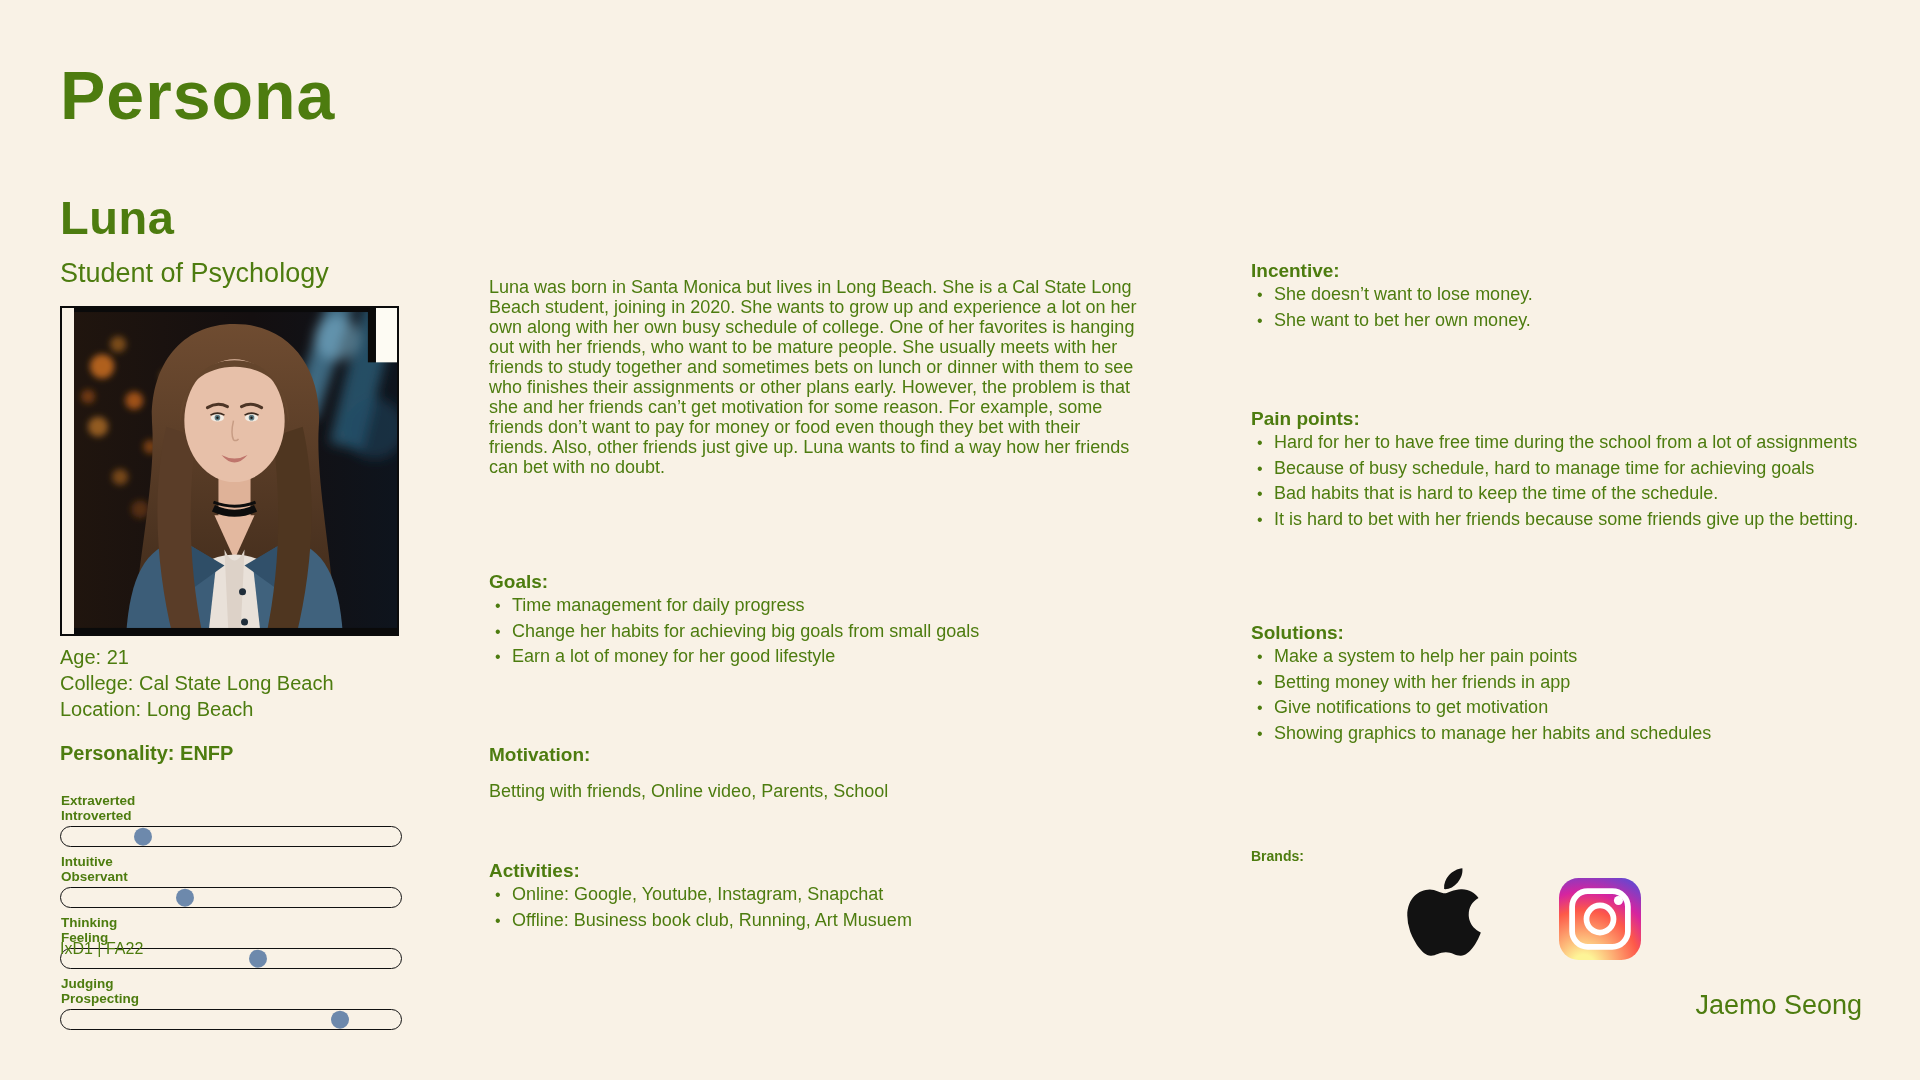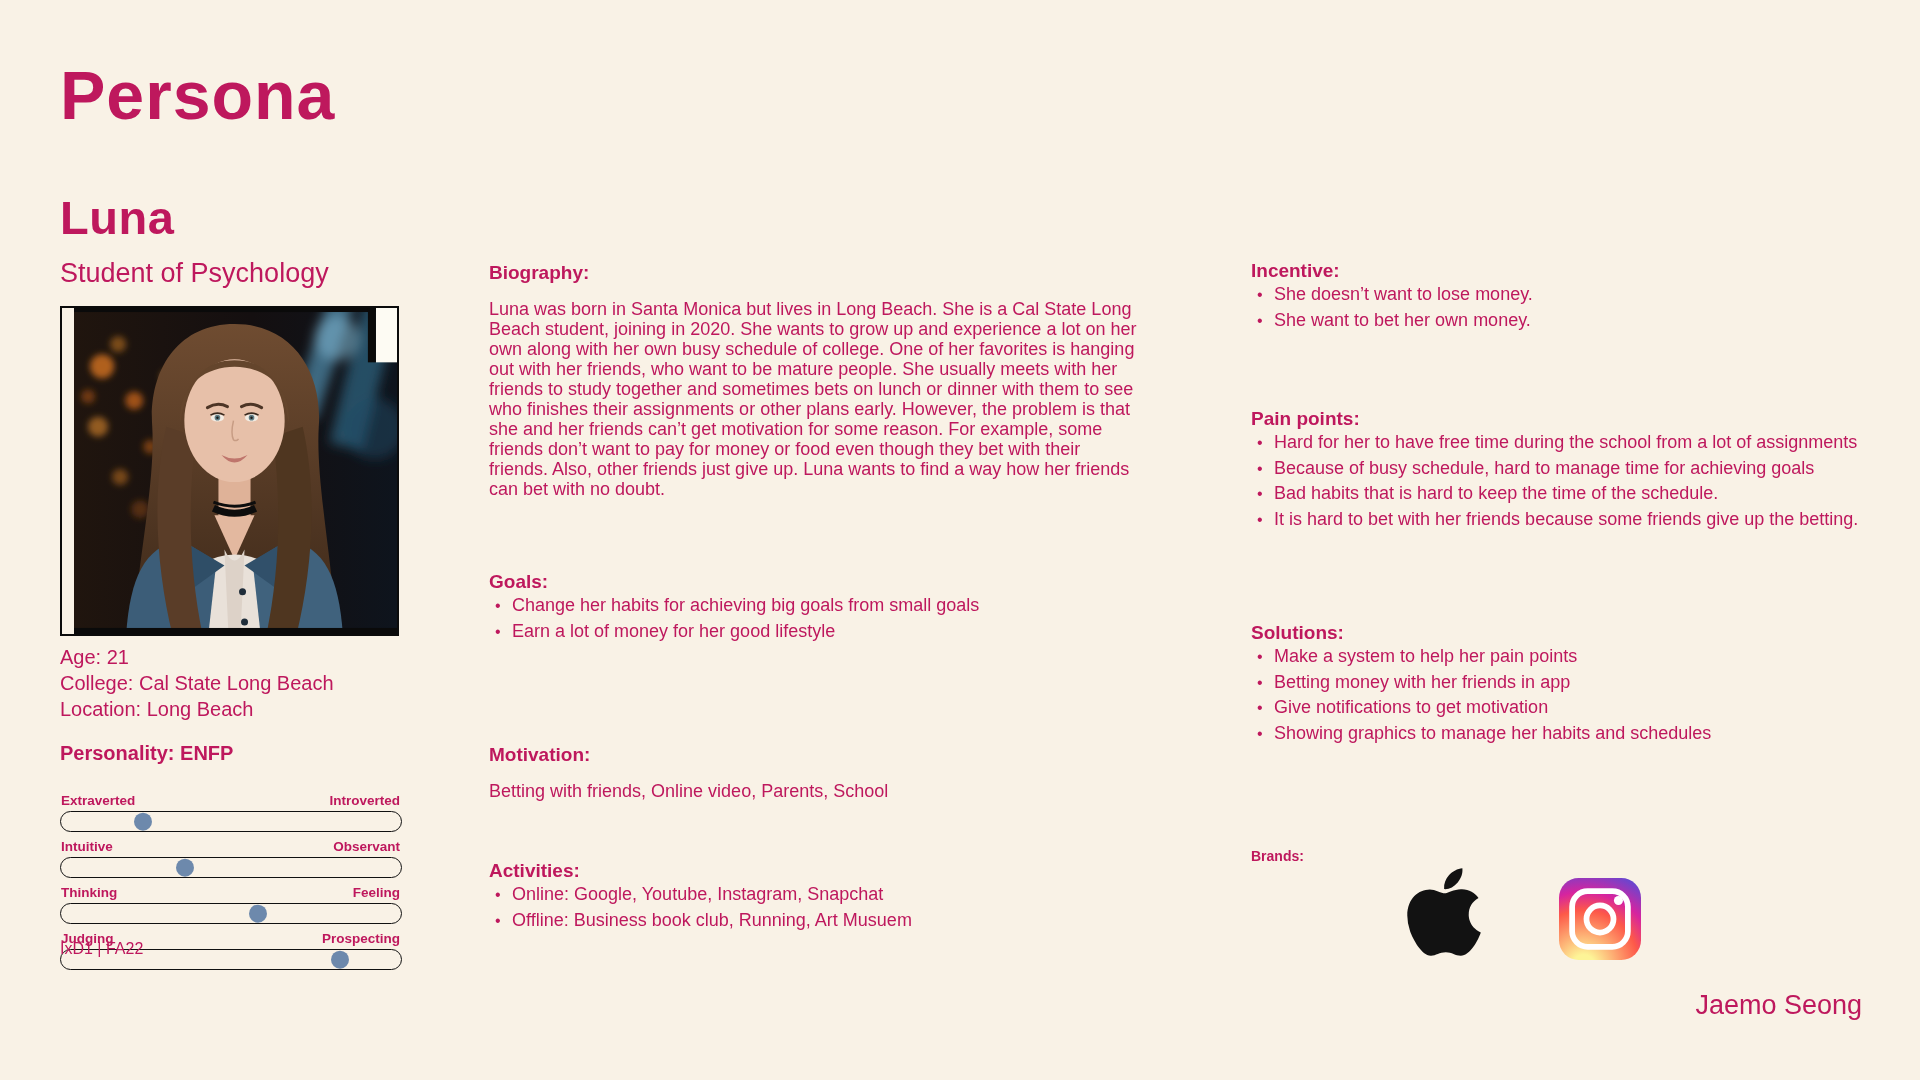--- a/index.html
+++ b/index.html
@@ -1,37 +1,37 @@
 <!DOCTYPE html>
 <html><head>
 <meta charset="utf-8">
 <style>
   * { margin:0; padding:0; box-sizing:border-box; }
   body { background:#e8e2d6; font-family:"Liberation Sans","DejaVu Sans",sans-serif; }
   .page {
     position:relative; width:1920px; height:1080px;
-    background:#f9f2e6; color:#be185d; overflow:hidden;
+    background:#f9f2e6; color:#4d7c0f; overflow:hidden;
   }
   .page-title {
     position:absolute; left:60px; top:56px;
     font-size:68px; font-weight:600; letter-spacing:1px;
   }
   
   .persona-name { position:absolute; left:60px; top:190px; font-size:47px; font-weight:800; letter-spacing:0.5px; }
   .persona-role { position:absolute; left:60px; top:258px; font-size:27px; font-weight:400; }
   .photo-frame {
     position:absolute; left:60px; top:306px; width:339px; height:330px;
     border:2px solid #0b0b0b; background:#f9f2e6; padding-left:12px;
   }
   .photo-frame svg { display:block; width:100%; height:100%; }
   .profile-details { position:absolute; left:60px; top:644px; font-size:20px; line-height:26px; }
   .personality-label { position:absolute; left:60px; top:742px; font-size:20px; font-weight:700; }
   .sliders { position:absolute; left:60px; top:793px; width:342px; }
   .slider-group { margin-bottom:7px; }
-  .slider-labels { display:flex; justify-content:space-between; font-size:13.5px; font-weight:600; padding:0 2px 0 1px; }
+  .slider-labels { display:flex; justify-content:space-between; font-size:13.5px; font-weight:600; padding:0 2px 0 1px;flex-direction:column; }
   .slider-track {
     position:relative; margin-top:3px; height:21px;
     border:1.5px solid #111; border-radius:11px; background:transparent;
   }
   .slider-dot {
     position:absolute; top:50%; width:18px; height:18px; border-radius:50%;
     transform:translate(-50%,-52%); background:#6d89ac;
   }
   
   .section { position:absolute; width:655px; }
@@ -190,27 +190,27 @@
         <span>Judging</span>
         <span>Prospecting</span>
       </div>
       <div class="slider-track">
         <span class="slider-dot" style="left: 82%;"></span>
       </div>
     </div>
   </div>
 
   <div class="section col-mid" style="top:262px;">
-    <h3>Biography:</h3>
     <p>Luna was born in Santa Monica but lives in Long Beach. She is a Cal State Long Beach student, joining in 2020. She wants to grow up and experience a lot on her own along with her own busy schedule of college. One of her favorites is hanging out with her friends, who want to be mature people. She usually meets with her friends to study together and sometimes bets on lunch or dinner with them to see who finishes their assignments or other plans early. However, the problem is that she and her friends can’t get motivation for some reason. For example, some friends don’t want to pay for money or food even though they bet with their friends. Also, other friends just give up. Luna wants to find a way how her friends can bet with no doubt.</p>
   </div>
 
   <div class="section col-mid" style="top:571px;">
     <h3>Goals:</h3>
     <ul>
+      <li>Time management for daily progress</li>
       <li>Change her habits for achieving big goals from small goals</li>
       <li>Earn a lot of money for her good lifestyle</li>
     </ul>
   </div>
 
   <div class="section col-mid" style="top:744px;">
     <h3>Motivation:</h3>
     <p>Betting with friends, Online video, Parents, School</p>
   </div>
 

